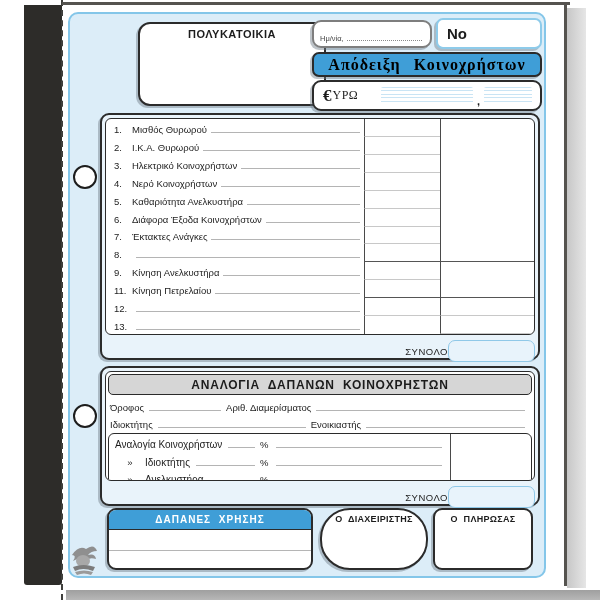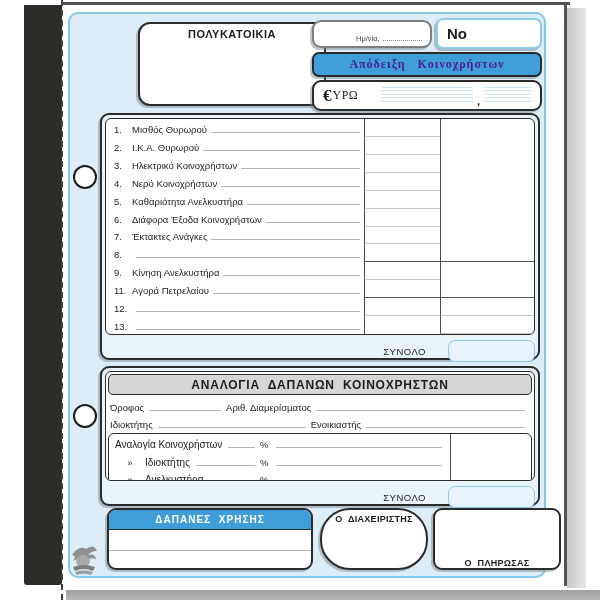--- a/index.html
+++ b/index.html
@@ -19,30 +19,30 @@
   .hole{width:20px;height:20px;border-radius:50%;background:#fff;border:2px solid #1d1d1d;left:3px;}
   .hole1{top:151px;} .hole2{top:390px;}
   .shadowed{box-shadow:-2px 2px 0 rgba(110,125,135,.45);}
   
   .box-building{left:56px;top:8px;width:184px;height:80px;background:#fff;
       border:2px solid #2b2b2b;border-radius:12px;text-align:center;margin-left:12px;}
   .box-building .ttl{font-weight:bold;font-size:11px;letter-spacing:.5px;padding-top:4px;}
   
   .box-date{left:242px;top:6px;width:120px;height:28px;background:#fff;border:2px solid #7e7e7e;
       border-radius:9px;display:flex;align-items:flex-end;padding:0 6px 3px 6px;box-sizing:border-box;}
-  .box-date .lab{font-size:7.5px;color:#444;margin-left:36px;}
+  .box-date .lab{font-size:7.5px;color:#444;}
   .dotline{flex:1;border-bottom:1.5px dotted #8a8a8a;margin:0 2px 2px 3px;height:8px;}
   .box-no{left:366px;top:4px;width:106px;height:31px;background:#fff;border:2px solid #8ecbea;
       border-radius:7px;display:flex;align-items:center;padding-left:9px;box-sizing:border-box;}
   .box-no .lab{font-weight:bold;font-size:15px;}
   
   .banner{left:242px;top:38px;width:230px;height:25px;background:#3f9ed7;border:2px solid #2b2b2b;
       border-radius:7px;display:flex;align-items:center;justify-content:center;box-sizing:border-box;}
-  .banner .t{font-family:"Liberation Serif","DejaVu Serif",serif;font-weight:bold;color:#4c1d95;
-      font-size:12px;letter-spacing:1px;word-spacing:8px;white-space:nowrap;}
+  .banner .t{font-family:"Liberation Serif","DejaVu Serif",serif;font-weight:bold;color:#000000;
+      font-size:16px;letter-spacing:1px;word-spacing:8px;white-space:nowrap;}
   
   .box-euro{left:242px;top:66px;width:230px;height:31px;background:#fff;border:2px solid #2b2b2b;
       border-radius:9px;display:flex;align-items:center;padding:0 6px 0 9px;box-sizing:border-box;}
   .euro-sym{font-family:"Liberation Serif","DejaVu Serif",serif;font-weight:bold;font-size:17px;}
   .euro-rest{font-family:"Liberation Serif","DejaVu Serif",serif;font-size:12px;letter-spacing:.5px;margin-left:1px;}
   .mlines{height:17px;border-radius:2px;
       background:repeating-linear-gradient(to bottom,#c9e4f4 0,#c9e4f4 1px,transparent 1px,transparent 3.5px);}
   .ml1{width:92px;margin-left:auto;} .ml2{width:48px;margin-right:2px;}
   .comma{font-size:11px;font-weight:bold;align-self:flex-end;margin:0 4px 2px 4px;}
   
@@ -54,21 +54,21 @@
   .c-text{display:flex;align-items:flex-end;padding-left:8px;}
   .c-num{width:18px;font-size:9.5px;padding-bottom:2px;}
   .c-lab{font-size:9.5px;padding-bottom:2px;white-space:nowrap;}
   .c-fill{flex:1;border-bottom:1px solid #b4b4b4;margin:0 4px 4px 4px;}
   .c-a,.c-b{border-left:1px solid #4a4a4a;}
   .trow:not(:last-child) .c-a{border-bottom:1px solid #c8c8c8;}
   .trow:nth-child(8) .c-a,.trow:nth-child(10) .c-a,
   .trow:nth-child(8) .c-b,.trow:nth-child(10) .c-b{border-bottom:1.5px solid #555;}
   .trow:nth-child(11) .c-b,.trow:nth-child(12) .c-b{border-bottom:1px solid #c8c8c8;}
   .total-strip{height:26px;display:flex;align-items:center;justify-content:flex-end;}
-  .total-lab{font-size:9.5px;letter-spacing:.5px;margin-right:22px;}
+  .total-lab{font-size:9.5px;letter-spacing:.5px;}
   .total-box{width:85px;height:20px;background:#e8f3fb;border:1.5px solid #8fc8e8;border-radius:7px;margin-right:3px;}
   
   .alloc{left:30px;top:352px;width:440px;height:140px;}
   .alloc-inner{margin:3px;background:#fff;border:1px solid #2b2b2b;border-radius:6px;height:108px;overflow:hidden;}
   .alloc-head{margin:2px;height:19px;background:#d6d6d6;border:1px solid #2b2b2b;border-radius:5px;
       display:flex;align-items:center;justify-content:center;font-weight:bold;font-size:12px;
       letter-spacing:.8px;word-spacing:4px;}
   .nrow{display:flex;align-items:flex-end;height:17px;padding:0 4px;}
   .nlab{font-size:9.5px;white-space:nowrap;padding-bottom:1px;}
   .nfill{border-bottom:1px solid #b4b4b4;margin:0 5px 3px 5px;}
@@ -84,21 +84,21 @@
   .r-pct{font-size:9.5px;padding-bottom:1px;}
   .r-lfill{flex:1;border-bottom:1px solid #b4b4b4;margin:0 8px 3px 8px;}
   
   .bbox{background:#fff;border:2px solid #2b2b2b;border-radius:9px;box-sizing:border-box;overflow:hidden;}
   .expenses{left:37px;top:494px;width:206px;height:62px;}
   .exp-head{height:19px;background:#3f9ed7;border-bottom:1px solid #2b2b2b;display:flex;align-items:center;
       justify-content:center;color:#fff;font-weight:bold;font-size:10px;letter-spacing:1px;word-spacing:4px;}
   .exp-row1{height:20px;border-bottom:1px solid #b5b5b5;}
   .signbox{display:flex;justify-content:center;padding-top:4px;}
   .manager{left:250px;top:494px;width:108px;height:62px;border-radius:30px;}
-  .payer{left:363px;top:494px;width:128px;height:62px;align-items:flex-end;}
+  .payer{left:363px;top:494px;width:100px;height:62px;}
   .sign-lab{font-size:9px;font-weight:bold;letter-spacing:.3px;word-spacing:3px;}
   .emblem{left:69px;top:537px;width:31px;height:41px;}
 </style>
 </head>
 <body>
 
 <div class="abs spine"></div>
 <div class="abs tear"></div>
 <div class="abs pad-top"></div>
 <div class="abs pad-right"></div>
@@ -212,21 +212,21 @@
             <span class="c-num">9.</span>
             <span class="c-lab">Κίνηση Ανελκυστήρα</span>
             <span class="c-fill"></span>
           </div>
           <div class="c-a"></div>
           <div class="c-b"></div>
         </div>
       <div class="trow">
           <div class="c-text">
             <span class="c-num">11.</span>
-            <span class="c-lab">Αγορά Πετρελαίου</span>
+            <span class="c-lab">Κίνηση Πετρελαίου</span>
             <span class="c-fill"></span>
           </div>
           <div class="c-a"></div>
           <div class="c-b"></div>
         </div>
       <div class="trow">
           <div class="c-text">
             <span class="c-num">12.</span>
             <span class="c-lab"></span>
             <span class="c-fill"></span>

